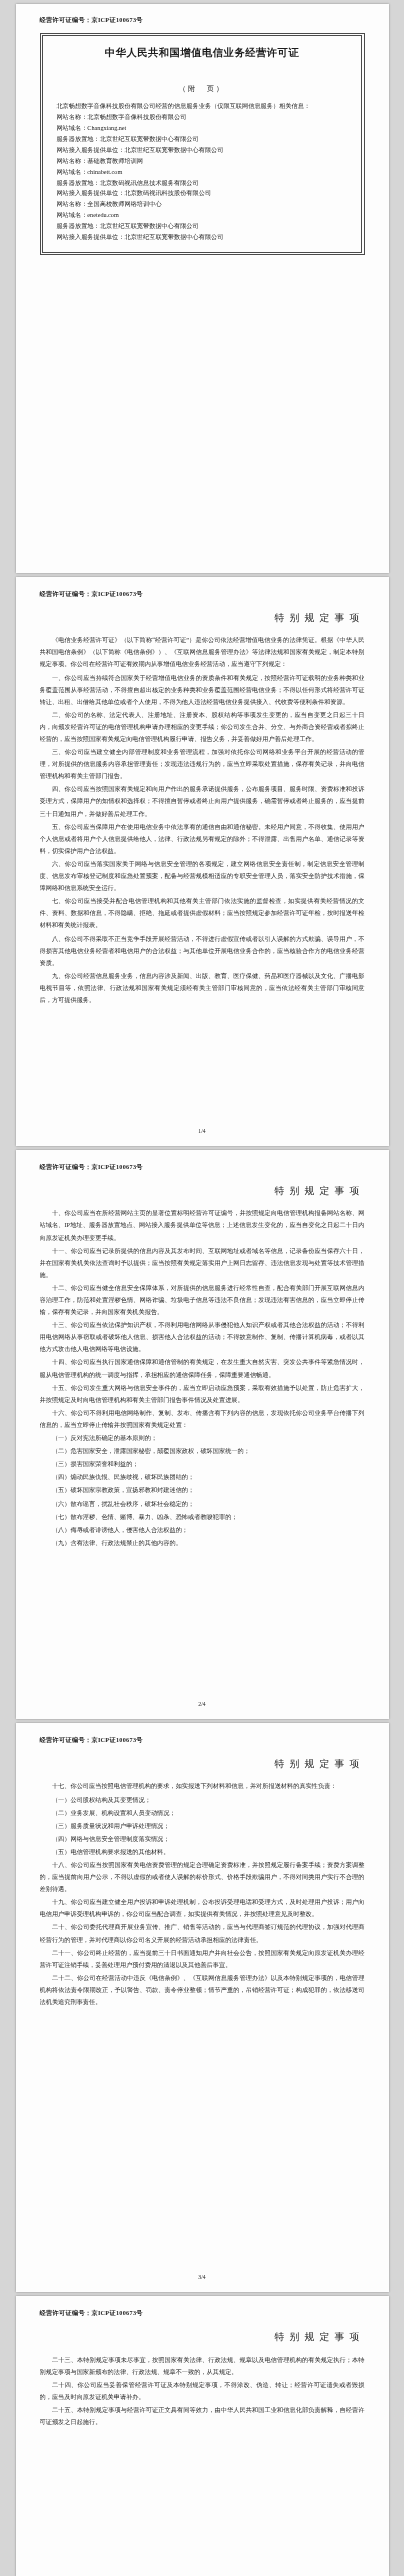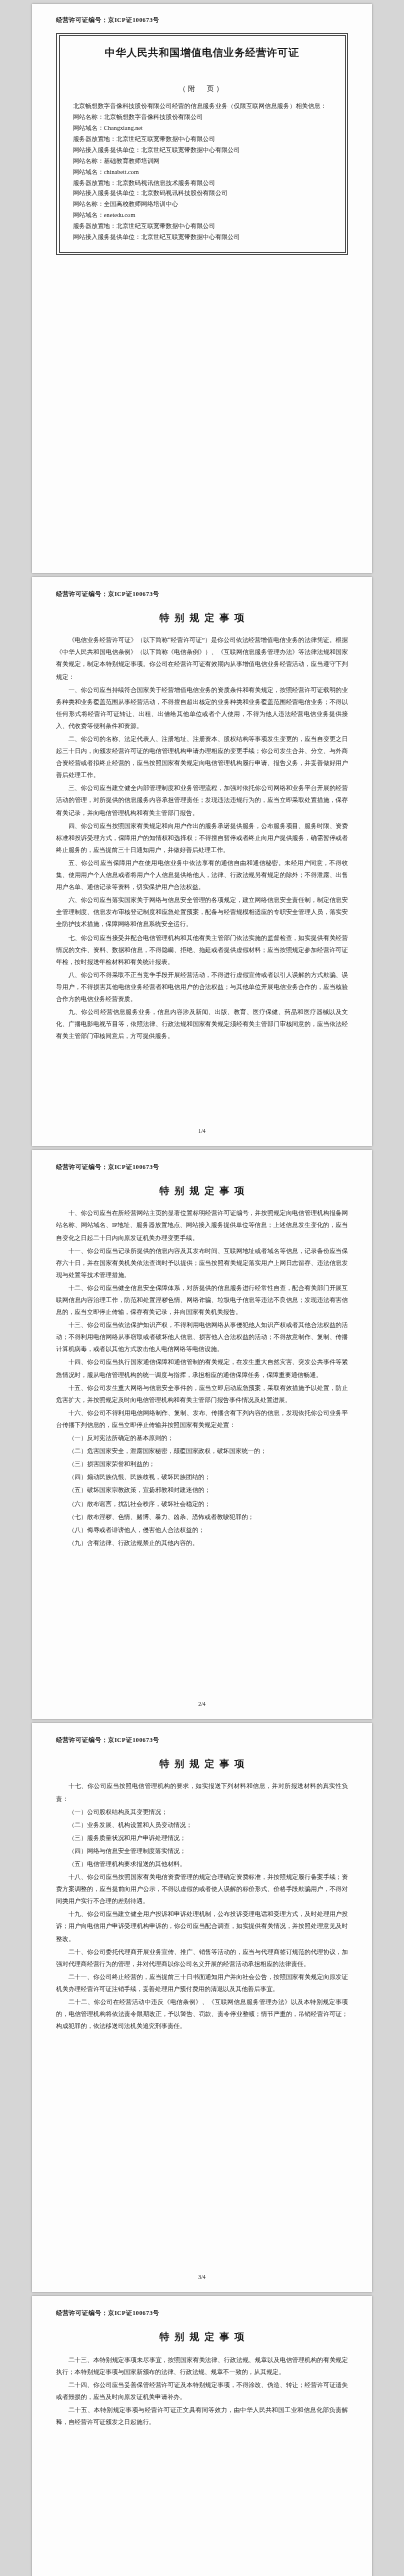--- a/index.html
+++ b/index.html
@@ -4,21 +4,21 @@
 <title>License Document</title>
 <style>
   * { box-sizing: border-box; }
   html, body { margin: 0; padding: 0; }
   body {
     background: #d6d6d6;
     font-family: "Liberation Serif", "DejaVu Serif", serif;
     color: #1c1c1c;
   }
   .page {
-    width: 340px;
+    width: 373px;
     height: 569px;
     margin: 4.1px auto;
     background: #fdfdfd;
     box-shadow: 0 0 2.1px rgba(0,0,0,.35);
     padding: 12.4px 24px 12.4px;
     display: flex;
     flex-direction: column;
     position: relative;
     overflow: hidden;
   }
@@ -59,23 +59,23 @@
     margin: 0 0 1px;
     text-align: justify;
   }
   .cert-line {
     font-size: 6.2px;
     line-height: 1.75;
   }
   .cert-label { font-weight: normal; }
   
   .prov-title {
-    text-align: center;
+    text-align: right;
     font-size: 9.8px;
-    font-weight: bold;
+    font-weight: normal;
     letter-spacing: 5.2px;
     text-indent: 5.2px;
     margin: 13.4px 0 9.3px;
     flex: 0 0 auto;
   }
   .prov-body {
     flex: 1 1 auto;
     overflow: hidden;
   }
   .prov-para {

